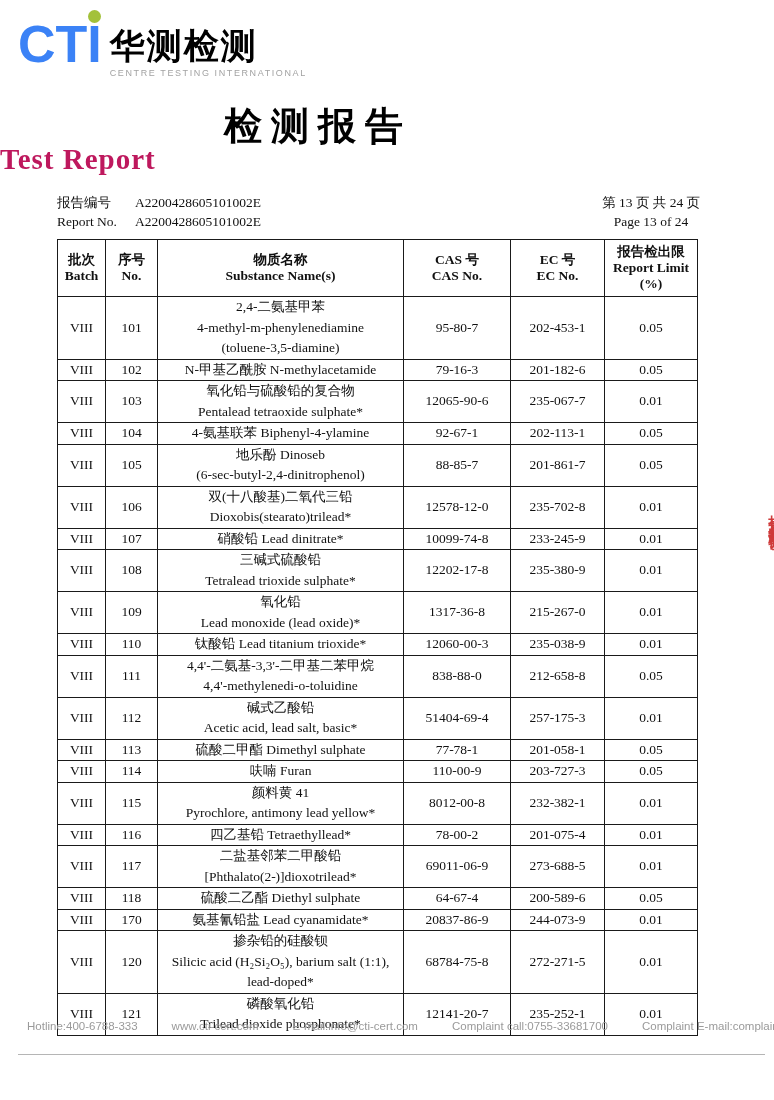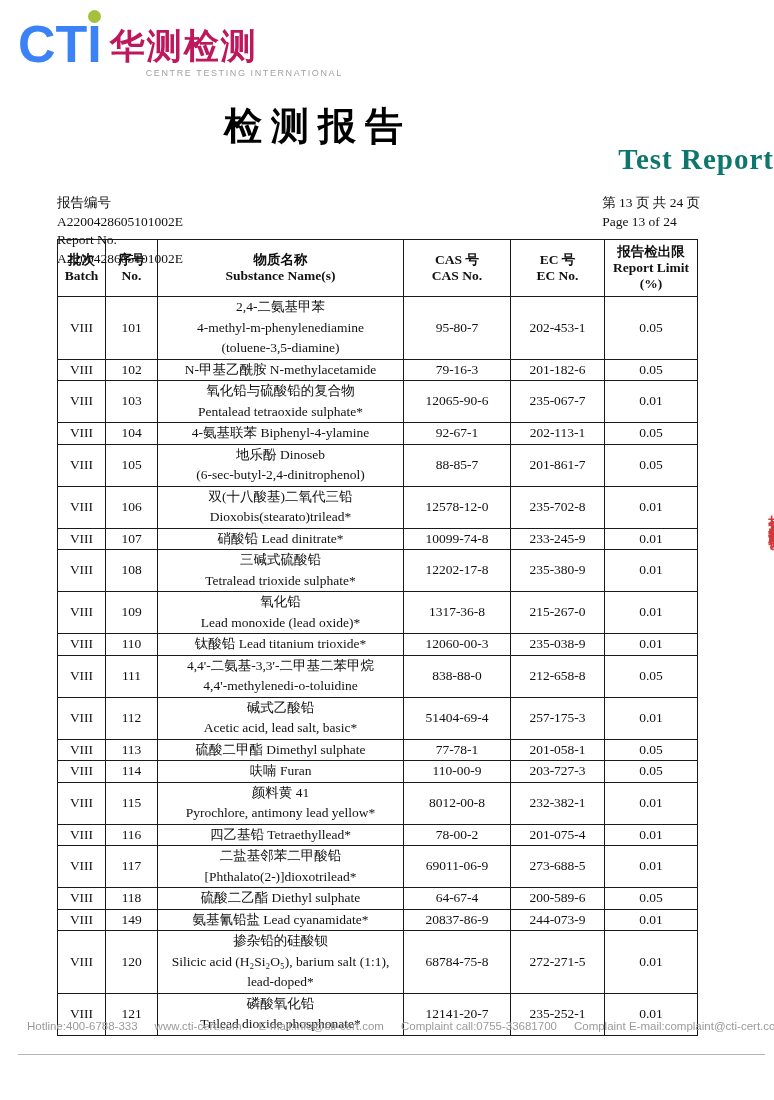--- a/index.html
+++ b/index.html
@@ -14,43 +14,43 @@
   .logo-cti {
     font-family:"Liberation Sans","DejaVu Sans",sans-serif; font-weight:800;
     font-size:52px; line-height:1.1; color:#3b82f6; letter-spacing:0px; position:relative;
   }
   .logo-dot {
     position:absolute; width:13px; height:13px; border-radius:50%;
     background:#a3c13a; right:1px; top:-6px;
   }
   .logo-right { margin-left:8px; padding-top:12px; }
   .logo-cn {
-    font-size:35px; color:#be185d; letter-spacing:2px; line-height:1.1; font-weight:bold;
+    font-size:35px; color:#000000; letter-spacing:2px; line-height:1.1; font-weight:bold;
   }
   .logo-tagline {
     font-family:"Liberation Sans","DejaVu Sans",sans-serif;
-    font-size:9px; color:#a2a2a2; letter-spacing:1.6px; margin-top:1px; white-space:nowrap;margin-left:36px;
+    font-size:9px; color:#a2a2a2; letter-spacing:1.6px; margin-top:1px; white-space:nowrap;
   }
 
   
   .title-cn {
     position:absolute; top:101px; left:0; width:636px; text-align:center;
     font-size:38px; font-weight:bold; letter-spacing:9px; color:#000;
   }
   .title-en {
-    position:absolute; top:143px; left:0; width:774px; text-align:right;
-    font-size:29px; font-weight:bold; color:#0f766e; letter-spacing:1px;
+    position:absolute; top:143px; left:0; width:774px; text-align:left;
+    font-size:29px; font-weight:bold; color:#be185d; letter-spacing:1px;
   }
 
   
   .meta { position:absolute; top:194px; left:57px; width:643px; font-size:13.5px; }
   .meta-left { float:left; }
-  .meta-row { display:flex; line-height:18.5px;flex-direction:column; }
+  .meta-row { display:flex; line-height:18.5px; }
   .meta-label { width:78px; }
-  .meta-right { float:right; text-align:left; line-height:18.5px; }
+  .meta-right { float:right; text-align:center; line-height:18.5px; }
 
   
   .tbl-wrap { position:absolute; top:239px; left:57px; }
   table { border-collapse:collapse; table-layout:fixed; width:640px; }
   th, td {
     border:1px solid #1a1a1a; text-align:center; vertical-align:middle;
     white-space:pre-line; overflow:hidden;
   }
   th { font-size:13.5px; font-weight:bold; line-height:16px; padding:4px 2px; }
   td { font-size:13.5px; line-height:20.5px; padding:0 2px; }
@@ -63,21 +63,21 @@
     position:absolute; left:0; top:0;
     writing-mode:vertical-rl; font-size:15px; letter-spacing:3px;
     font-weight:bold;
   }
 
   
   .footer-line { position:absolute; top:1054px; left:18px; width:747px; border-top:1px solid #b5b5b5; }
   .footer {
     position:absolute; top:1020px; left:27px; width:740px;
     font-family:"Liberation Sans","DejaVu Sans",sans-serif;
-    font-size:11.5px; color:#9a9a9a; display:flex; gap:17px; white-space:nowrap;
+    font-size:11.5px; color:#9a9a9a; display:flex; gap:34px; white-space:nowrap;
   }
 </style>
 </head>
 <body>
 
 <div class="page">
 
   <div class="logo">
     <div class="logo-cti">
       <span>CTI</span>
@@ -287,21 +287,21 @@
           <tr>
       <td>VIII</td>
       <td>118</td>
       <td>硫酸二乙酯 Diethyl sulphate</td>
       <td>64-67-4</td>
       <td>200-589-6</td>
       <td>0.05</td>
     </tr>
           <tr>
       <td>VIII</td>
-      <td>149</td>
+      <td>170</td>
       <td>氨基氰铅盐 Lead cyanamidate*</td>
       <td>20837-86-9</td>
       <td>244-073-9</td>
       <td>0.01</td>
     </tr>
           <tr>
       <td>VIII</td>
       <td>120</td>
       <td>掺杂铅的硅酸钡
 Silicic acid (H₂Si₂O₅), barium salt (1:1),

